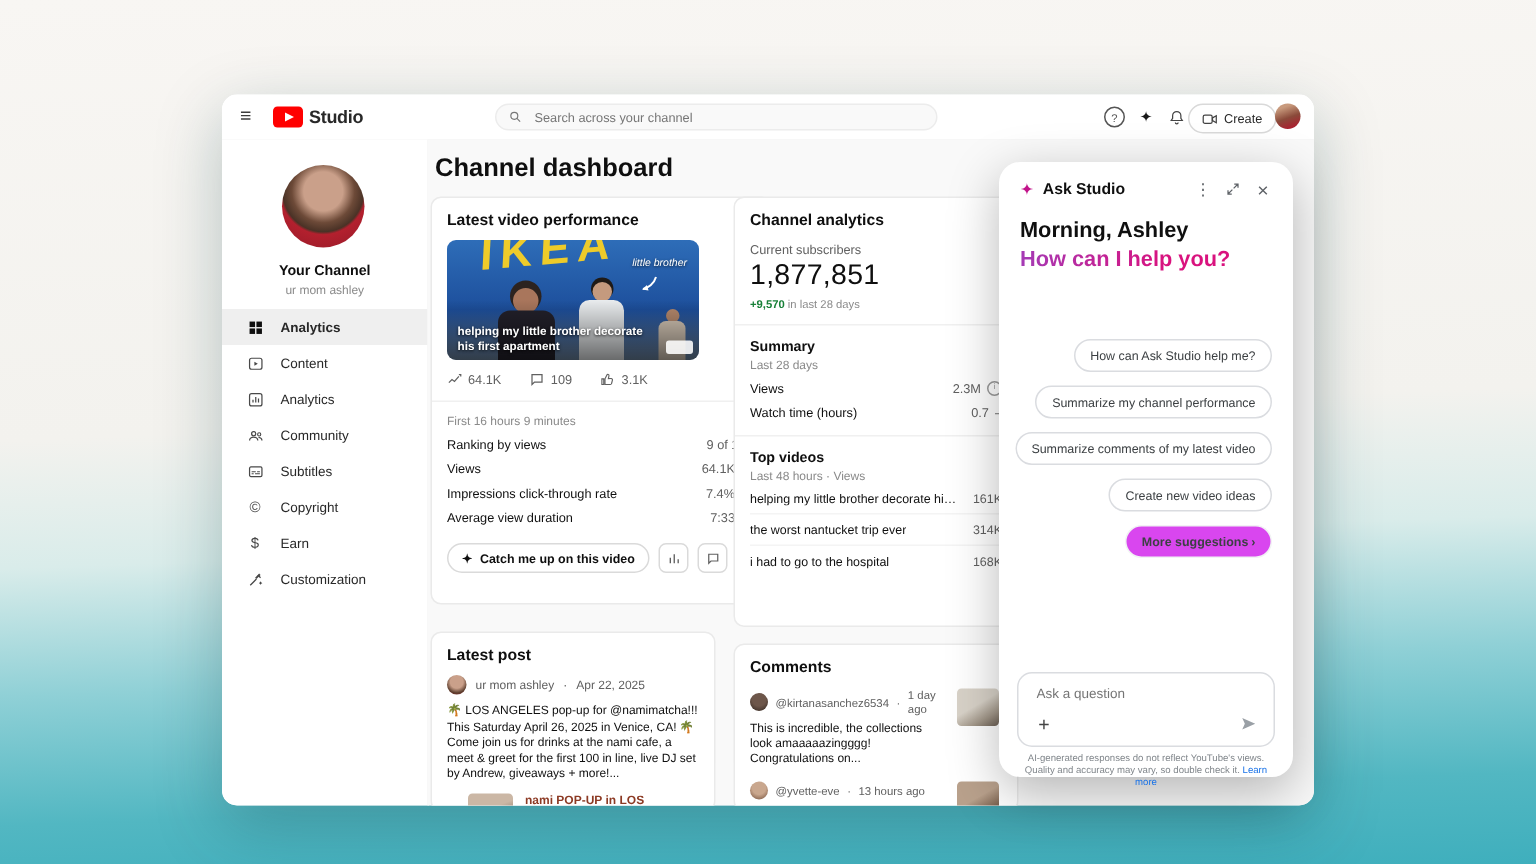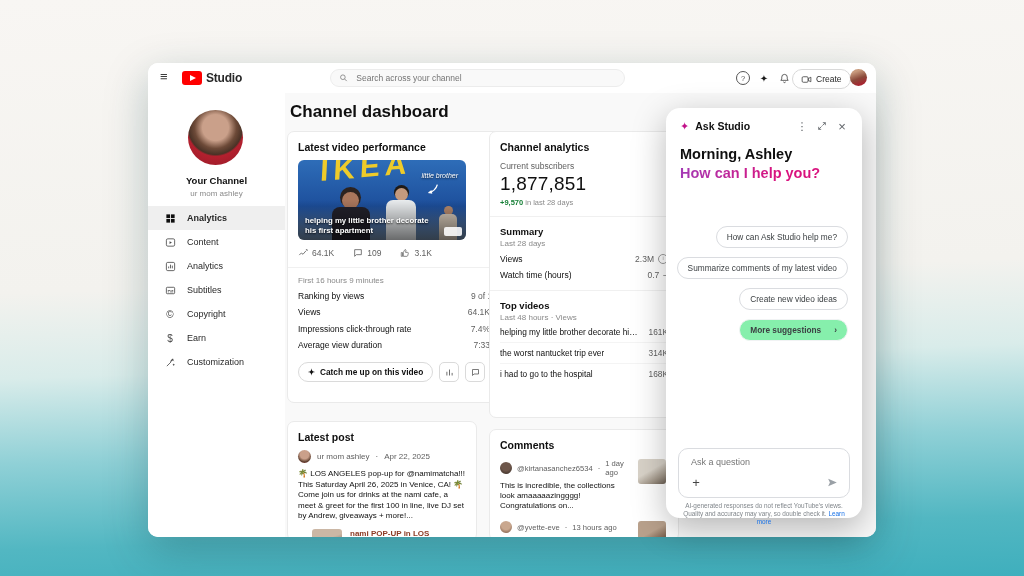--- a/index.html
+++ b/index.html
@@ -97,21 +97,21 @@
   
   .askpanel{position:absolute;left:666px;top:108px;width:196px;height:410px;background:#fff;border-radius:14px;box-shadow:0 10px 34px rgba(0,0,0,.28);z-index:10;box-sizing:border-box;}
   .ap-head{display:flex;align-items:center;gap:6px;padding:11px 13px 0 14px;}
   .ap-sparkle{color:#c2138a;font-size:11px;}
   .ap-title{font-size:10.5px;font-weight:bold;color:#0f0f0f;flex:1;}
   .ap-hicon{color:#5f6368;font-size:11px;cursor:pointer;display:grid;place-items:center;width:14px;height:14px;}
   .ap-greet1{position:absolute;left:14px;top:38px;font-size:14.5px;font-weight:bold;color:#0f0f0f;}
   .ap-greet2{position:absolute;left:14px;top:57px;font-size:14.5px;font-weight:bold;color:#c2138a;background:linear-gradient(90deg,#a43ab5 0%,#d9127e 70%);-webkit-background-clip:text;background-clip:text;-webkit-text-fill-color:transparent;}
   .chips{position:absolute;right:14px;top:118px;display:flex;flex-direction:column;align-items:flex-end;gap:9px;}
   .chip{border:1px solid #dadce0;border-radius:14px;background:#fff;padding:5px 10px;font-size:8.3px;color:#3c4043;cursor:pointer;white-space:nowrap;font-family:"Liberation Sans",sans-serif;}
-  .chip.more{background:#86efac;border-color:#f1f3f4;font-weight:bold;display:flex;align-items:center;gap:13px;}
+  .chip.more{background:#d946ef;border-color:#f1f3f4;font-weight:bold;display:flex;align-items:center;gap:2px;}
   .ap-inputbox{position:absolute;left:12px;right:12px;top:340px;height:48px;border:1px solid #dadce0;border-radius:10px;}
   .ap-input{position:absolute;left:10px;top:7px;right:10px;border:none;outline:none;font-size:9px;color:#3c4043;background:transparent;font-family:"Liberation Sans",sans-serif;}
   .ap-plus{position:absolute;left:9px;bottom:7px;width:16px;height:16px;border-radius:50%;display:grid;place-items:center;font-size:13px;color:#444;cursor:pointer;}
   .ap-send{position:absolute;right:9px;bottom:7px;width:16px;height:16px;display:grid;place-items:center;cursor:pointer;}
   .ap-disclaimer{position:absolute;left:14px;right:14px;top:394px;text-align:center;font-size:6.4px;line-height:8px;color:#80868b;}
   .ap-disclaimer a{color:#1a73e8;text-decoration:none;cursor:pointer;}
 </style>
 </head>
 <body>
 
@@ -177,20 +177,30 @@
           <span class="nlabel">Content</span>
         </div>
         <div class="nav-item">
           <span class="nicon">
               <svg width="11" height="11" viewBox="0 0 24 24">
                 <rect x="3" y="3" width="18" height="18" rx="3" fill="none" stroke="#484848" stroke-width="1.8"></rect>
                 <path d="M8 16v-4M12 16V8M16 16v-6" stroke="#484848" stroke-width="1.8"></path>
               </svg>
             </span>
           <span class="nlabel">Analytics</span>
+        </div>
+        <div class="nav-item">
+          <span class="nicon">
+              <svg width="11" height="11" viewBox="0 0 24 24">
+                <circle cx="9" cy="9" r="3" fill="none" stroke="#484848" stroke-width="1.8"></circle>
+                <circle cx="17" cy="10" r="2.3" fill="none" stroke="#484848" stroke-width="1.6"></circle>
+                <path d="M3 19c0-3 3-5 6-5s6 2 6 5M16 14.5c3 .3 5 2 5 4.5" fill="none" stroke="#484848" stroke-width="1.8"></path>
+              </svg>
+            </span>
+          <span class="nlabel">Community</span>
         </div>
         <div class="nav-item">
           <span class="nicon">
               <svg width="11" height="11" viewBox="0 0 24 24">
                 <rect x="3" y="5" width="18" height="14" rx="2" fill="none" stroke="#484848" stroke-width="1.8"></rect>
                 <path d="M6 12h6M14 12h4M6 15h3M11 15h7" stroke="#484848" stroke-width="1.6"></path>
               </svg>
             </span>
           <span class="nlabel">Subtitles</span>
         </div>
@@ -398,20 +408,21 @@
           <svg width="10" height="10" viewBox="0 0 24 24">
             <path d="M14 4h6v6M20 4l-7 7M10 20H4v-6M4 20l7-7" fill="none" stroke="#5f6368" stroke-width="2"></path>
           </svg>
         </span>
       <span class="ap-hicon" style="font-size:13px;">×</span>
     </div>
     <div class="ap-greet1">Morning, Ashley</div>
     <div class="ap-greet2">How can I help you?</div>
     <div class="chips">
       <button class="chip">How can Ask Studio help me?</button>
+      <button class="chip">Summarize my channel performance</button>
       <button class="chip">Summarize comments of my latest video</button>
       <button class="chip">Create new video ideas</button>
       <button class="chip more">
         <span>More suggestions</span>
         <span>›</span>
       </button>
     </div>
     <div class="ap-inputbox">
       <input class="ap-input" placeholder="Ask a question" style="">
       <span class="ap-plus">+</span>

